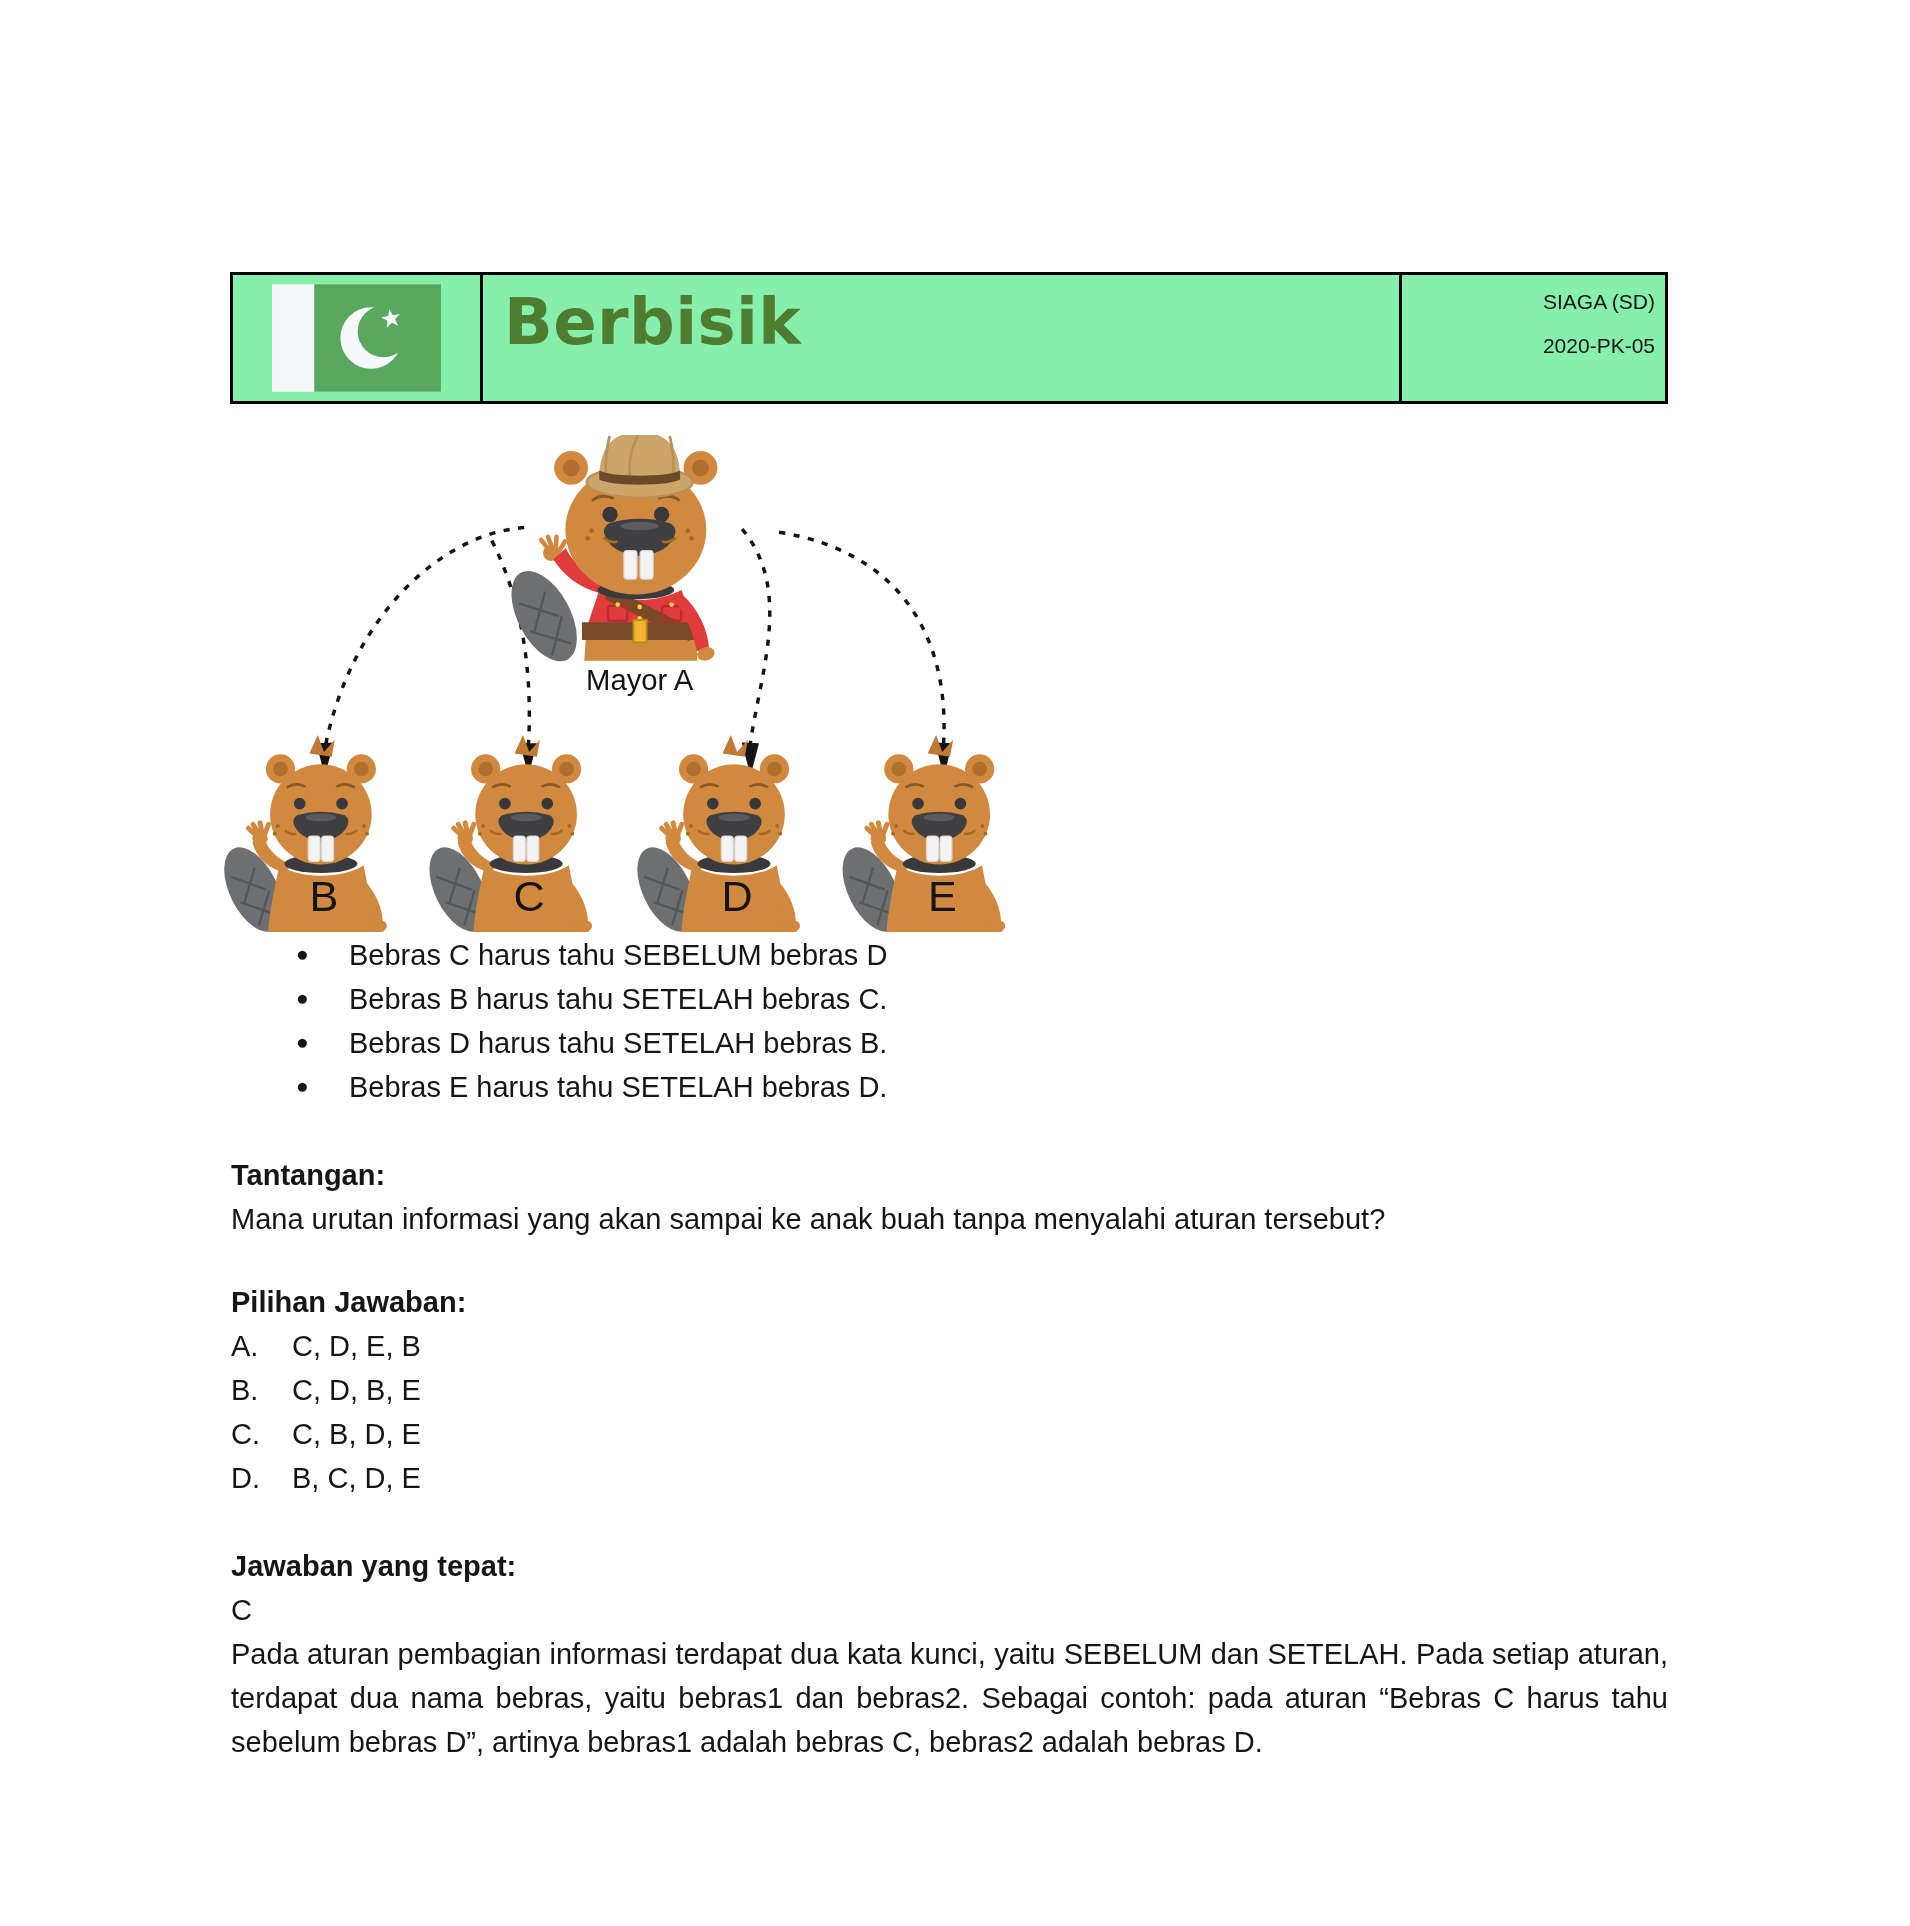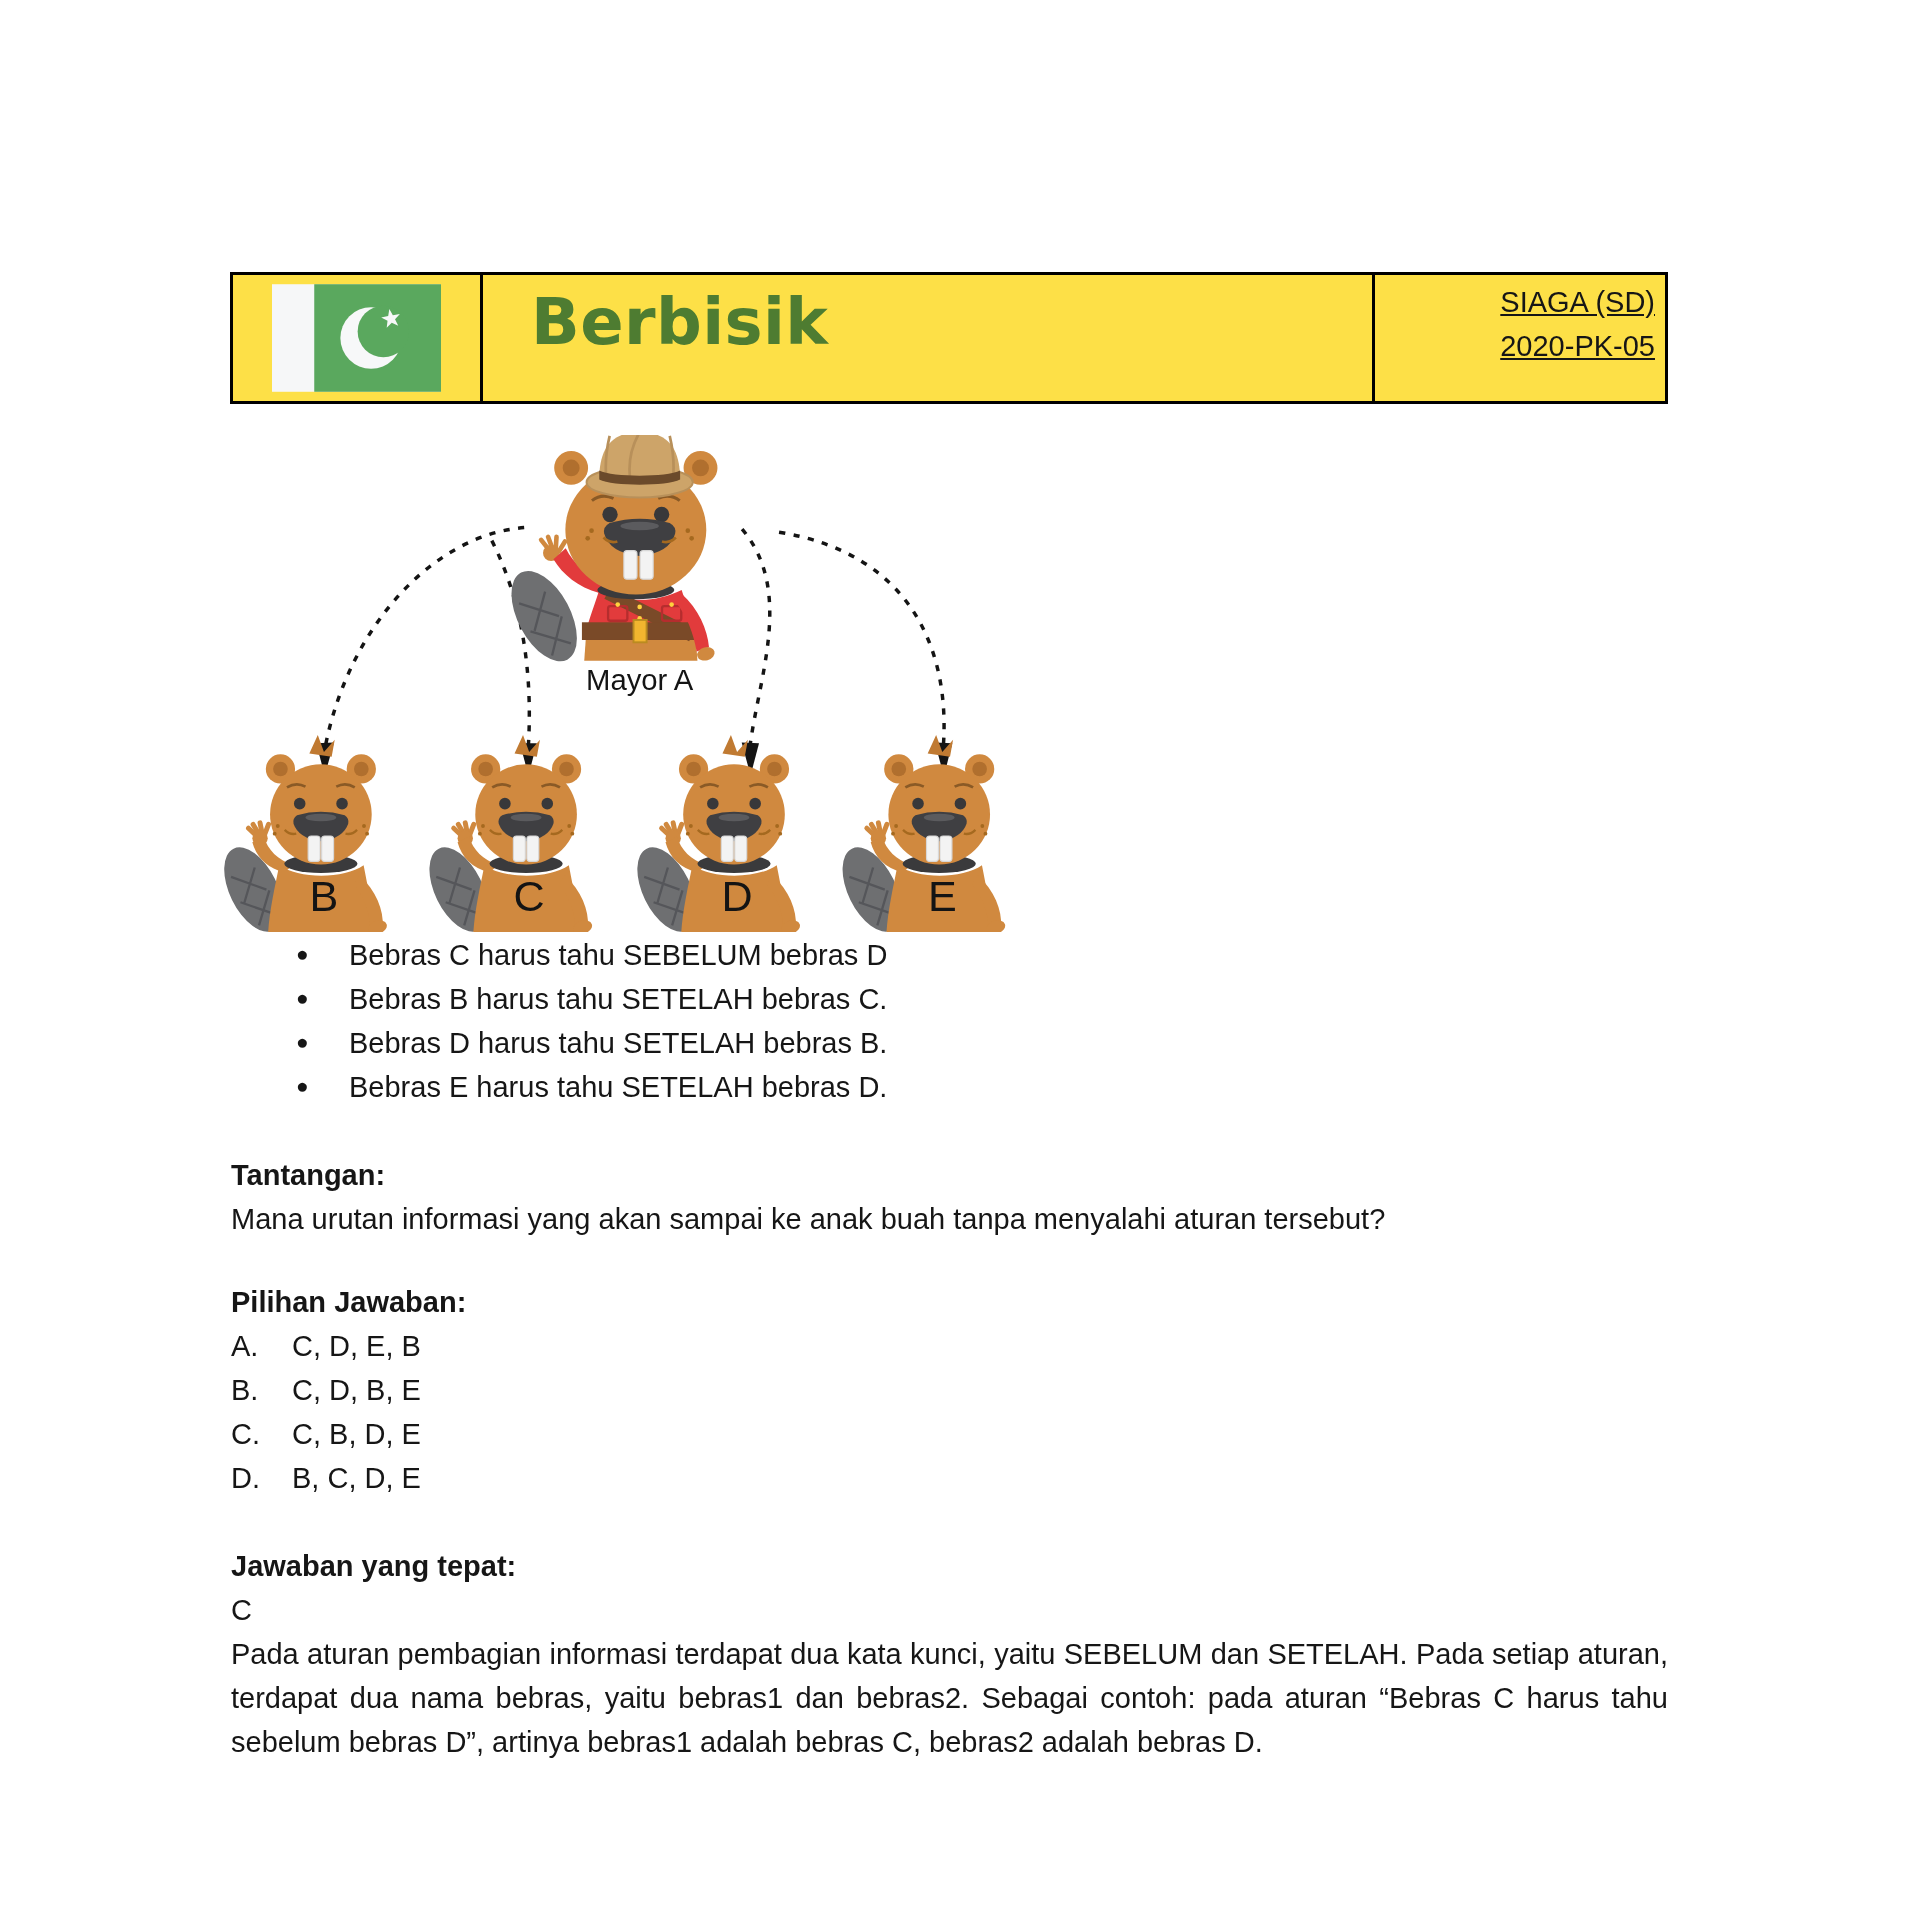--- a/index.html
+++ b/index.html
@@ -3,31 +3,31 @@
 <meta charset="utf-8">
 <style>
   html,body{margin:0;padding:0;background:#888;}
   .page{
     position:relative;width:1911px;height:2702px;background:#ffffff;
     font-family:"Liberation Sans",sans-serif;color:#161616;overflow:hidden;
   }
   
   .header-table{
     position:absolute;top:272px;left:230px;width:1438px;height:132px;
-    border:3.5px solid #000;box-sizing:border-box;display:flex;background:#fde047;gap:27px;
+    border:3.5px solid #000;box-sizing:border-box;display:flex;background:#86efac;
   }
   .flag-cell{flex:0 0 250px;border-right:3.5px solid #000;box-sizing:border-box;}
   .flag-cell svg{display:block;margin:8.5px auto 0 auto;}
   .title-cell{flex:1 1 auto;border-right:3.5px solid #000;box-sizing:border-box;padding:10.8px 0 0 21px;}
   .page-title{
     font-family:"DejaVu Sans",sans-serif;font-weight:bold;font-size:64px;line-height:73px;
     color:#4e7c31;letter-spacing:0.4px;
   }
   .code-cell{flex:0 0 263px;box-sizing:border-box;text-align:right;padding:5.4px 10px 0 0;
-    font-size:29px;line-height:44px;text-decoration:underline;}
+    font-size:21px;line-height:44px;}
   
   .illustration{position:absolute;top:435px;left:220px;}
   .svg-label{font-family:"Liberation Sans",sans-serif;}
   
   .textblock{position:absolute;top:933px;left:231px;width:1437px;
     font-size:29px;line-height:44px;}
   .textblock p{margin:0;}
   .j{text-align:justify;}
   .hd{font-weight:bold;}
   .mt{margin-top:44px !important;}

